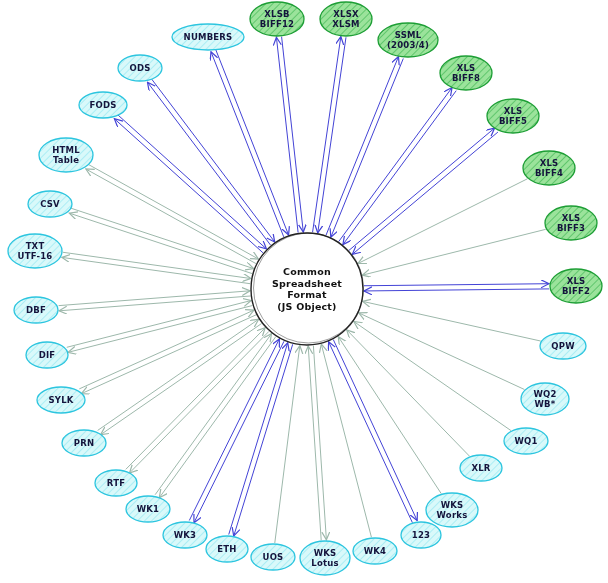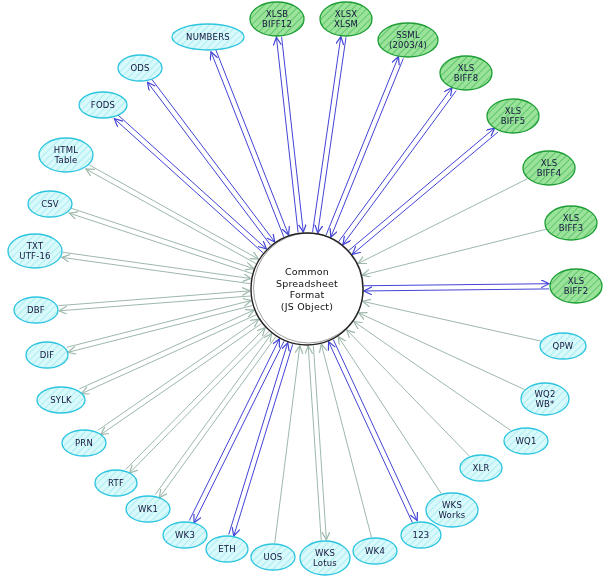--- a/index.html
+++ b/index.html
@@ -1,16 +1,16 @@
 <!DOCTYPE html>
 <html><head>
 <meta charset="utf-8">
 <style>
   html,body{margin:0;padding:0;background:#ffffff;}
-  .stage{position:relative;width:608px;height:583px;background:#ffffff;overflow:hidden;}
+  .stage{position:relative;width:608px;height:583px;background:#ffffff;overflow:hidden;font-weight:bold;}
   svg{display:block;}
   .nl{font-family:"DejaVu Sans",sans-serif;font-size:8.5px;fill:#14143c;letter-spacing:.2px;}
   .cl{font-family:"DejaVu Sans",sans-serif;font-size:9.5px;fill:#111111;letter-spacing:.2px;}
 </style>
 </head>
 <body>
 
 <div class="stage">
   <svg width="608" height="583" viewBox="0 0 608 583">
       <defs>

